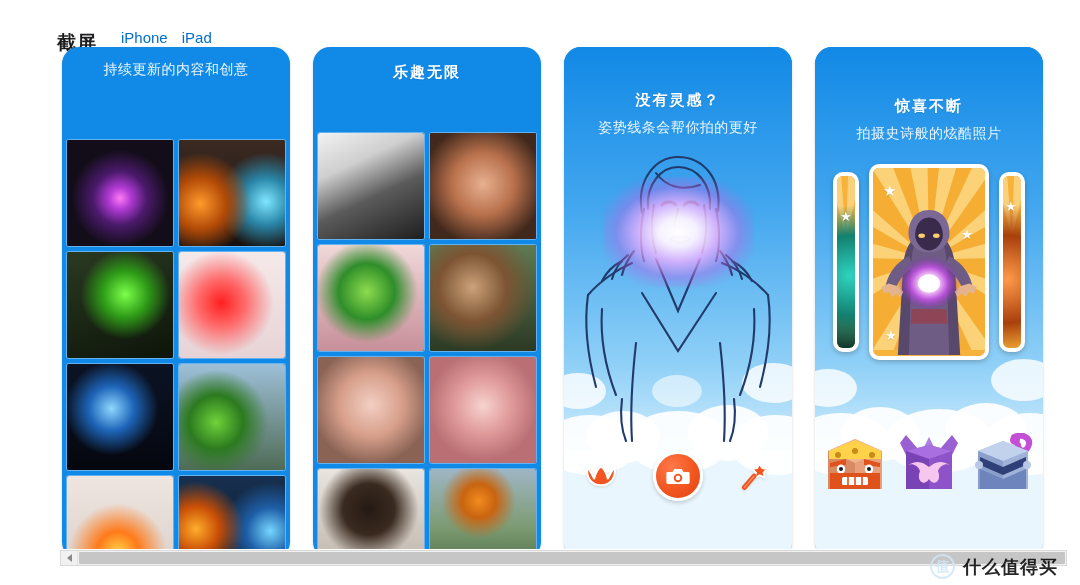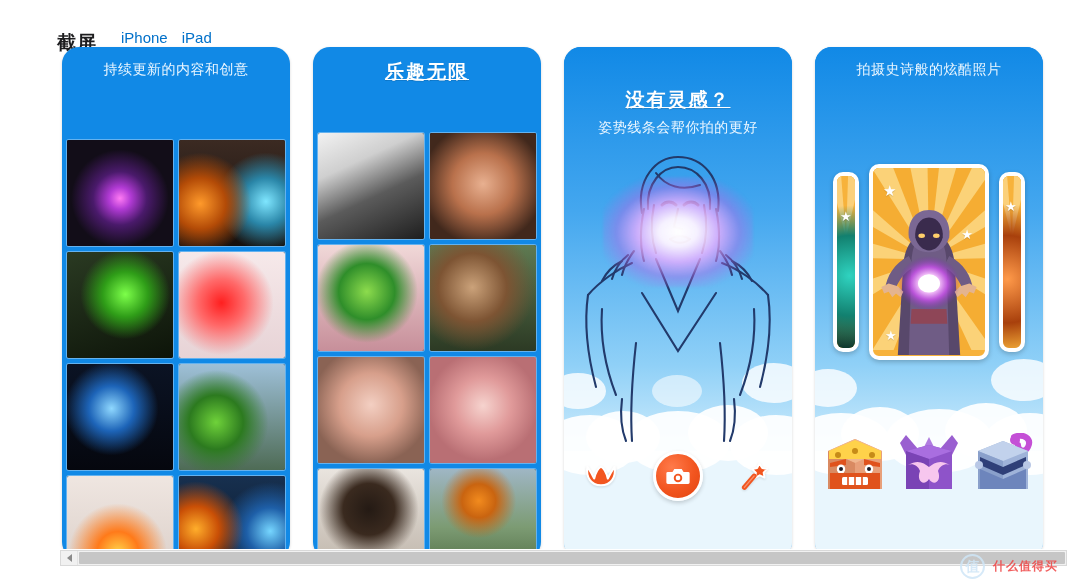--- a/index.html
+++ b/index.html
@@ -48,22 +48,22 @@
     background: #1189e6;
     flex: 0 0 auto;
     box-shadow: 0 1px 3px rgba(0,0,0,.16);
   }
   .shot-head {
     position: relative; z-index: 3;
     text-align: center; color: #ffffff;
     padding: 10px 6px 6px;
   }
   .shot-title {
-    font-size: 19px; font-weight: bold; line-height: 30px;
-    letter-spacing: 2px; text-shadow: 0 1px 1px rgba(0,0,0,.10); text-decoration: underline;
+    font-size: 15px; font-weight: bold; line-height: 30px;
+    letter-spacing: 2px; text-shadow: 0 1px 1px rgba(0,0,0,.10);
   }
   .shot-sub {
     font-size: 14px; line-height: 21px; margin-top: 2px;
     letter-spacing: .5px; color: #eaf6ff;
   }
 
   
   .epica-logo {
     font-size: 30px; font-weight: bold; letter-spacing: 2px;
     color: #d6efff; line-height: 38px;
@@ -183,21 +183,21 @@
     position: absolute; right: 22px; bottom: 6px; z-index: 20;
     display: flex; align-items: center; gap: 8px;
     opacity: .85; pointer-events: none;
   }
   .wm-logo {
     width: 25px; height: 25px; border-radius: 50%;
     border: 2px solid #cfe6f7; color: #cfe6f7;
     font-size: 14px; display: flex; align-items: center; justify-content: center;
     font-weight: bold;
   }
-  .wm-text { color: #ef4444; font-size: 12px; font-weight: bold; letter-spacing: 1px; }
+  .wm-text { color: #000000; font-size: 18px; font-weight: bold; letter-spacing: 1px; }
 </style>
 </head>
 <body>
 
 <div id="root">
 
   <div class="header">
     <div class="page-title">截屏</div>
     <div class="tabs">
       <div class="tab active">iPhone</div>
@@ -394,20 +394,21 @@
           <div class="cloud" style="left:-24px; bottom:84px; width:100px; height:62px;"></div>
           <div class="cloud" style="left:26px;  bottom:98px; width:78px;  height:54px;"></div>
           <div class="cloud" style="left:70px;  bottom:86px; width:108px; height:64px;"></div>
           <div class="cloud" style="left:130px; bottom:100px;width:82px;  height:56px;"></div>
           <div class="cloud" style="left:168px; bottom:84px; width:94px;  height:62px;"></div>
           <div class="cloud" style="left:-16px; bottom:152px; width:58px; height:38px; opacity:.8;"></div>
           <div class="cloud" style="left:176px; bottom:158px; width:66px; height:42px; opacity:.8;"></div>
         </div>
 
         <div class="shot-head">
+          <div class="shot-title" style="margin-top:34px;">惊喜不断</div>
           <div class="shot-sub">拍摄史诗般的炫酷照片</div>
         </div>
 
         <div class="cards-row">
           <div class="card side" style="margin-left:-8px;">
             <svg class="sunburst" viewBox="0 0 26 180" preserveAspectRatio="none">
               <rect width="26" height="180" fill="#f7b23b"></rect>
               <g fill="#fbd07a">
                 <polygon points="13,90 -10,0 6,0"></polygon>
                   <polygon points="13,90 16,0 34,0"></polygon>

